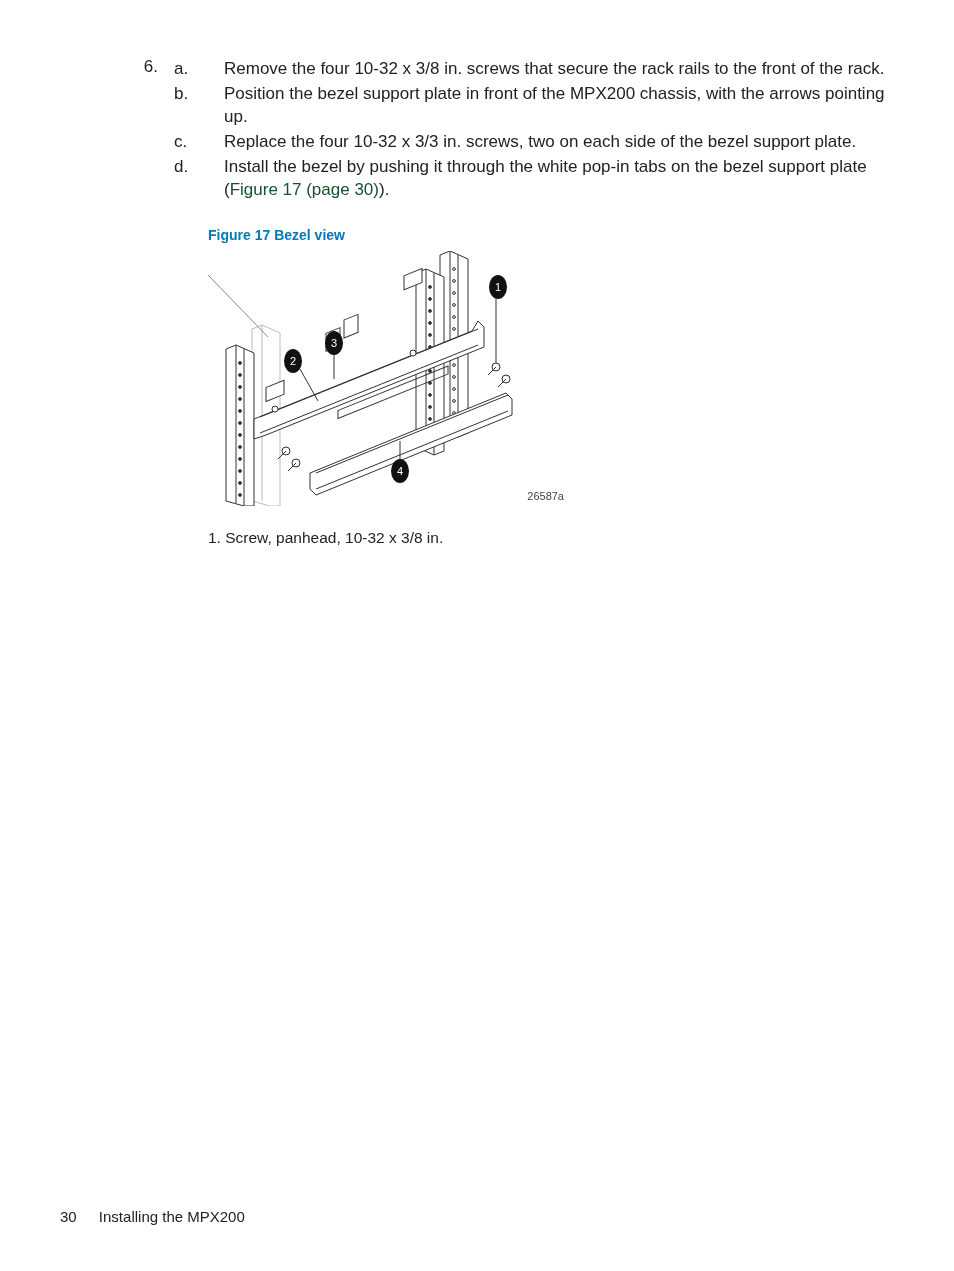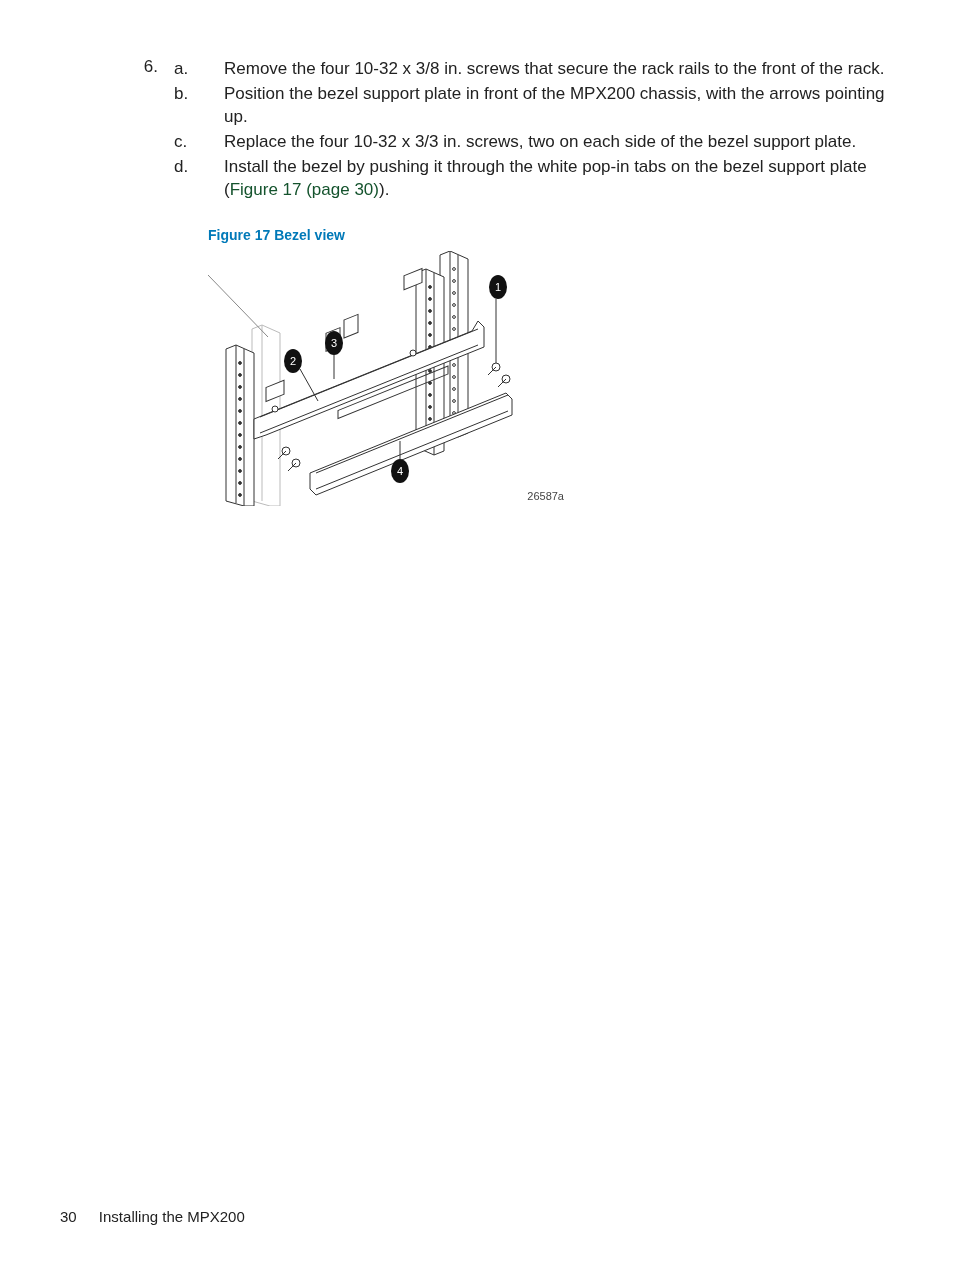--- a/index.html
+++ b/index.html
@@ -281,20 +281,21 @@
                 <text class="badge-text" x="192" y="220">4</text>
                 <line x1="192" y1="208" x2="192" y2="190" stroke="#333"></line>
               </g>
             </svg>
           </div>
           <div class="fig-id">26587a</div>
         </div>
 
         <div class="legend">
           <div class="legend-row">
+            <div class="legend-cell a">1. Screw, panhead, 10-32 x 3/8 in.</div>
           </div>
         </div>
 
       </div>
     </div>
 
   </div>
 
   <div class="footer">
     <span class="pg">30</span>

